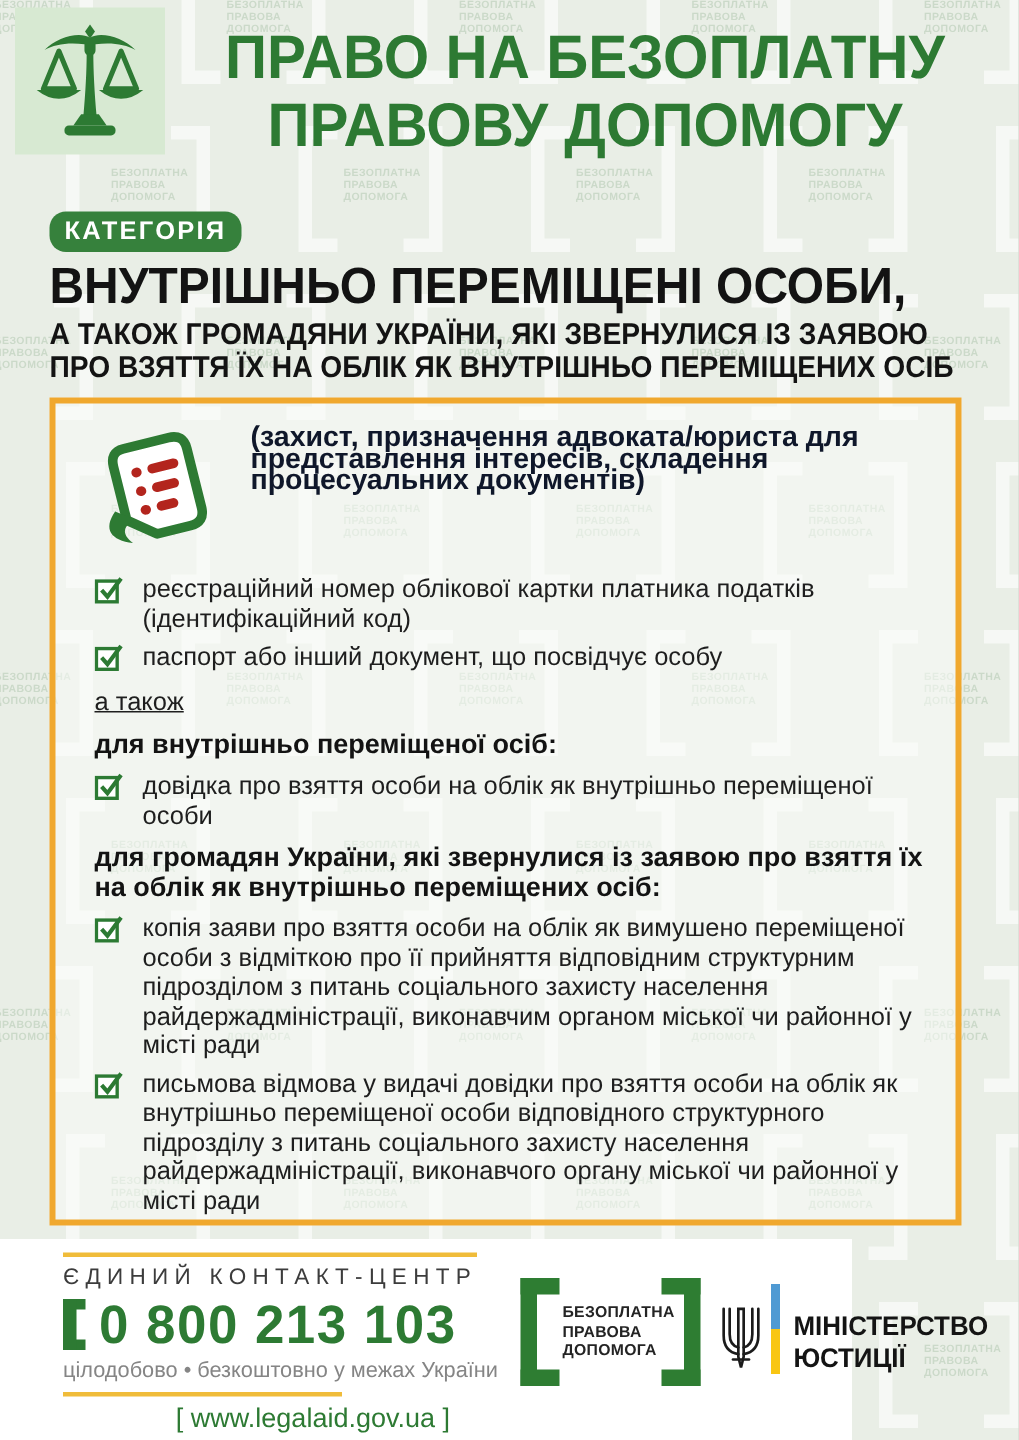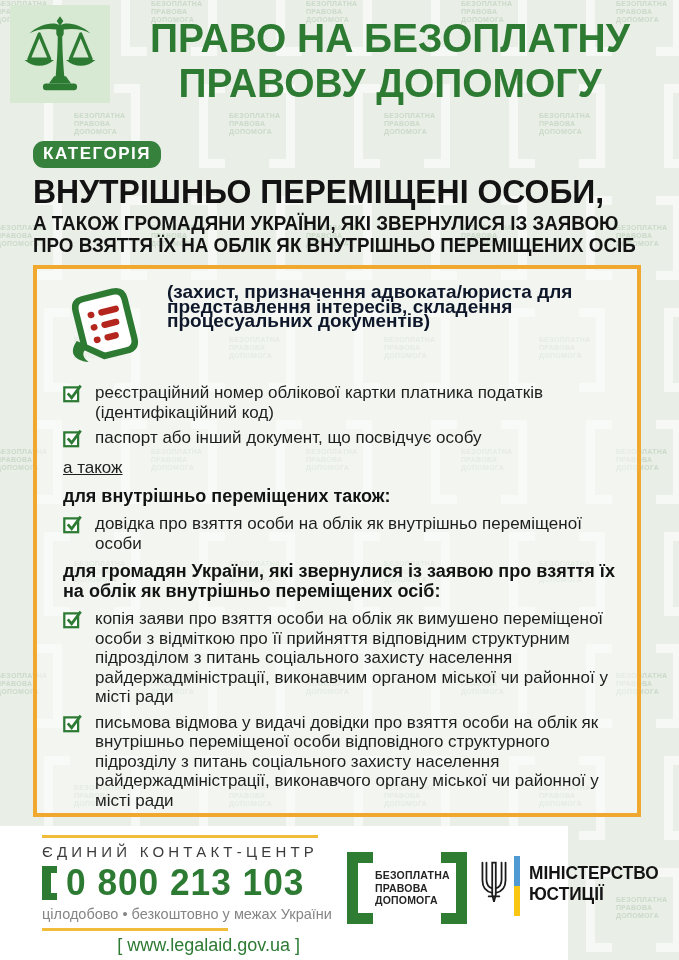--- a/index.html
+++ b/index.html
@@ -56,21 +56,21 @@
   .phone{font-size:36px;font-weight:bold;color:#2d7a33;letter-spacing:1px;white-space:nowrap;
     transform:scaleX(.98);transform-origin:left center;}
   .cc-note{margin-top:2px;font-size:14.5px;color:#858585;white-space:nowrap;}
   .l2{width:186px;margin-top:6px;}
   .site{margin-top:4px;font-size:18px;font-weight:normal;color:#2d7a33;text-align:right;width:258px;}
   .bpd-logo{position:absolute;left:347px;top:26px;display:flex;align-items:center;}
   .bkt{box-sizing:border-box;width:26px;height:72px;border:11px solid #2e7d32;}
   .bkt.left{border-right:none;}
   .bkt.right{border-left:none;}
   .bpd-text{width:64px;margin:0 2px;font-size:10.5px;line-height:12.5px;font-weight:bold;color:#242424;letter-spacing:.2px;}
-  .ministry{position:absolute;left:478px;top:30px;display:flex;align-items:flex-start;}
+  .ministry{position:absolute;left:478px;top:30px;display:flex;align-items:flex-end;}
   .trident-icon{width:32px;height:46px;margin-top:4px;}
   .flagbar{width:6px;height:60px;margin:0 9px 0 4px;background:linear-gradient(#4f9ad3 0 50%,#f9c613 50% 100%);}
   .min-text{font-size:18px;line-height:21px;font-weight:bold;color:#141414;margin-top:7px;
     transform:scaleX(.96);transform-origin:left top;white-space:nowrap;}
 </style>
 </head>
 <body>
 
 <div class="poster">
   <div id="watermarks">
@@ -348,21 +348,21 @@
         <svg class="check-icon" viewBox="0 0 22 22" xmlns="http://www.w3.org/2000/svg">
             <rect x="1.5" y="4.5" width="16" height="16" fill="#fff" stroke="#2c7a33" stroke-width="2.6"></rect>
             <path d="M5.5 11.5 l4.5 5 L20.5 2.5" fill="none" stroke="#2c7a33" stroke-width="3.2"></path>
           </svg>
         <span>паспорт або інший документ, що посвідчує особу</span>
       </li>
     </ul>
 
     <div class="also">а також</div>
 
-    <div class="sub-bold">для внутрішньо переміщених також:</div>
+    <div class="sub-bold">для внутрішньо переміщеної осіб:</div>
     <ul class="checklist">
       <li>
         <svg class="check-icon" viewBox="0 0 22 22" xmlns="http://www.w3.org/2000/svg">
             <rect x="1.5" y="4.5" width="16" height="16" fill="#fff" stroke="#2c7a33" stroke-width="2.6"></rect>
             <path d="M5.5 11.5 l4.5 5 L20.5 2.5" fill="none" stroke="#2c7a33" stroke-width="3.2"></path>
           </svg>
         <span>довідка про взяття особи на облік як внутрішньо переміщеної особи</span>
       </li>
     </ul>
 

